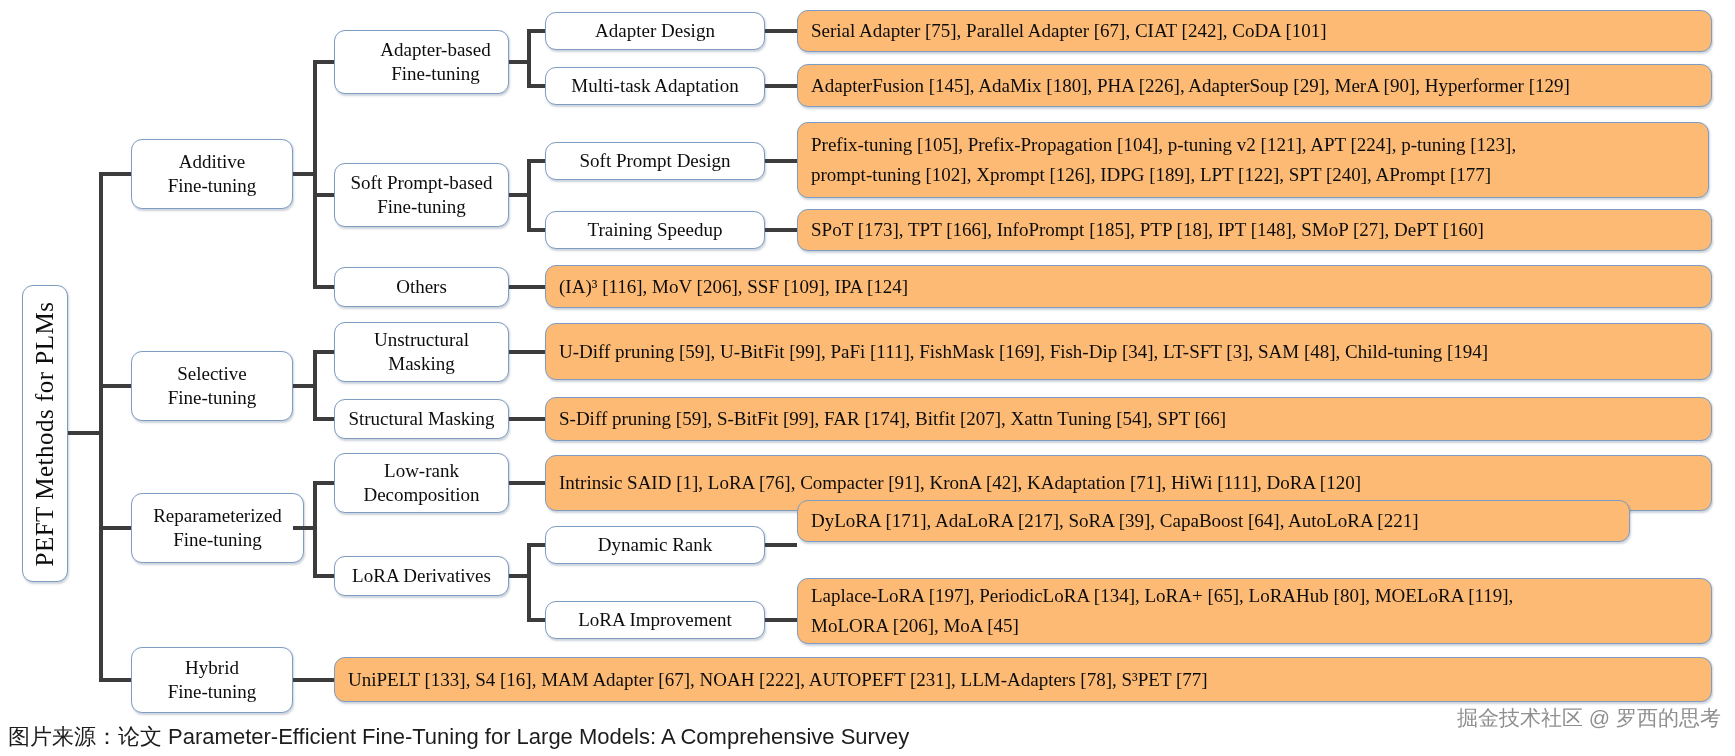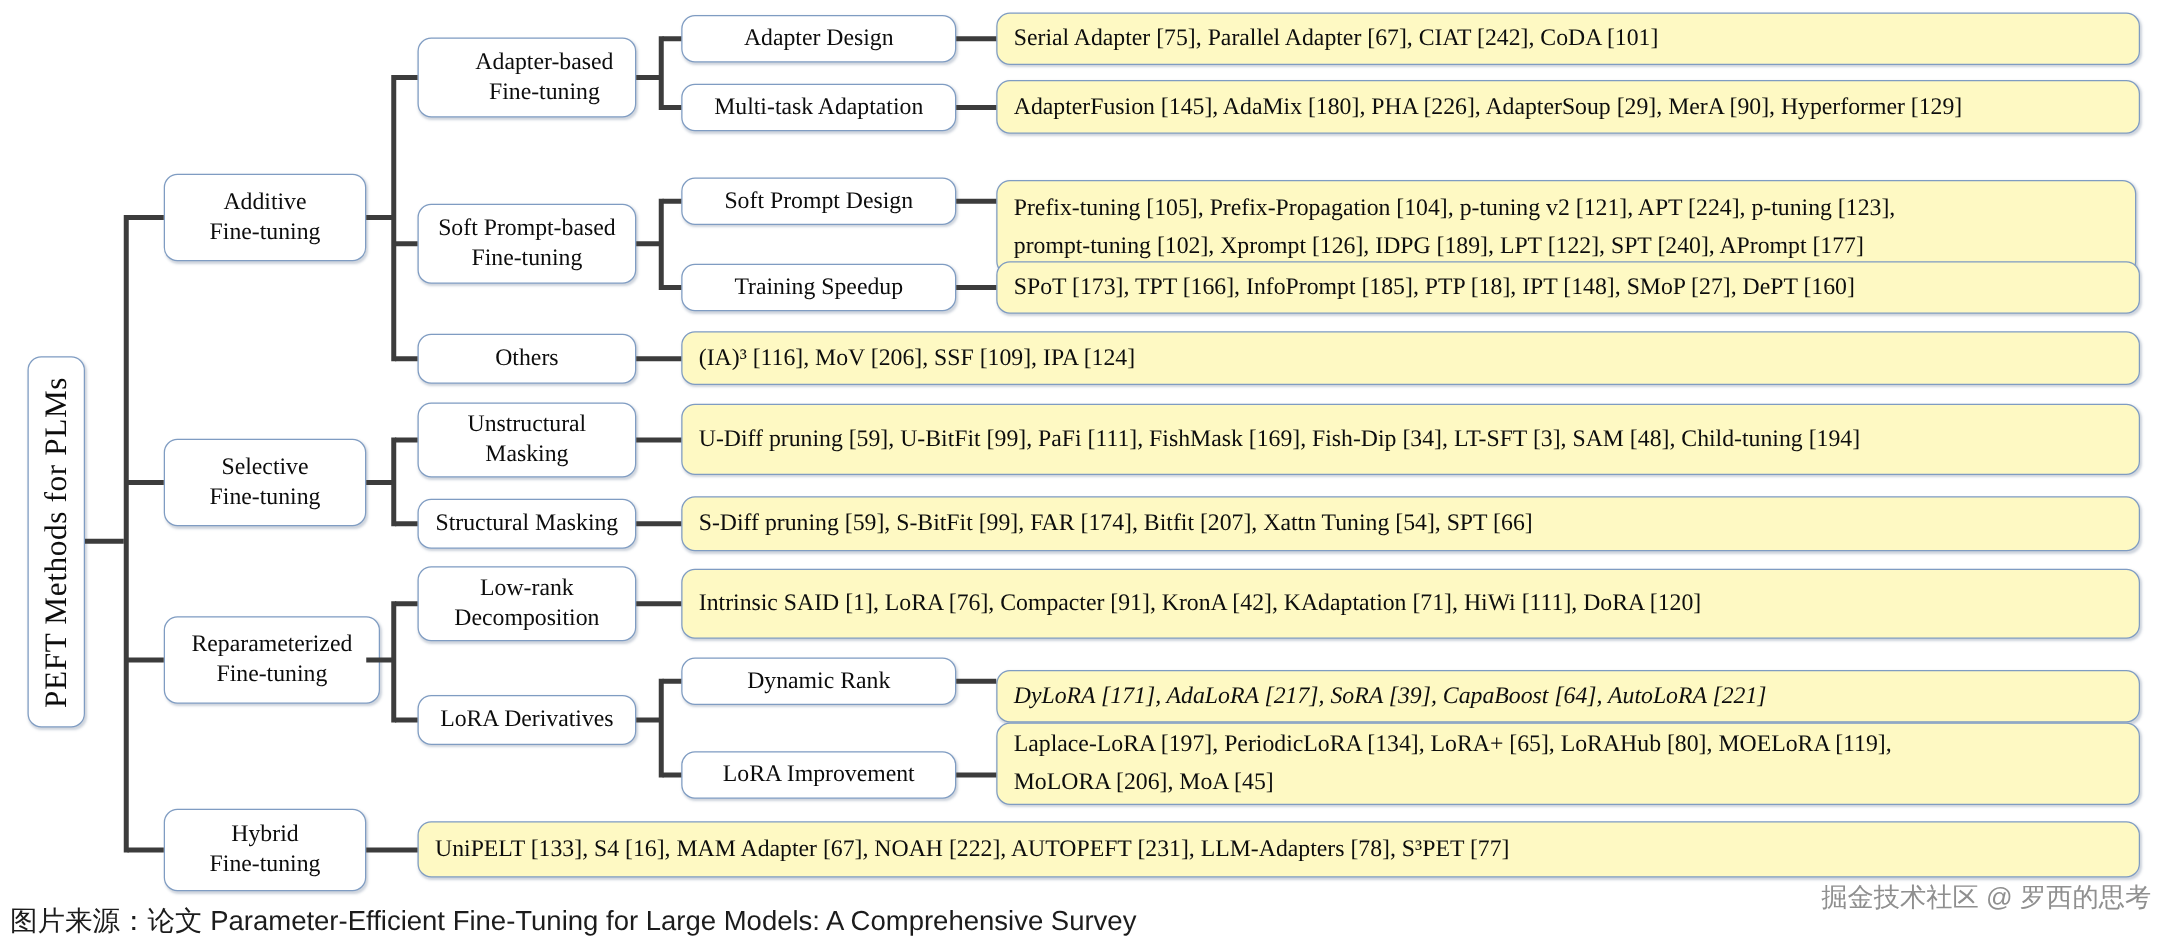--- a/index.html
+++ b/index.html
@@ -2,21 +2,21 @@
 <html><head>
 <meta charset="utf-8">
 <style>
   html,body{margin:0;padding:0;background:#ffffff;}
   #canvas{position:relative;width:1735px;height:756px;background:#ffffff;overflow:hidden;
           font-family:"Liberation Serif", serif;color:#0d0d0d;}
   .box{position:absolute;border:1.5px solid #7f9cc2;border-radius:11px;background:#ffffff;
        display:flex;align-items:center;justify-content:center;text-align:center;
        font-size:19px;line-height:1.28;white-space:pre-line;
        box-shadow:1px 1.5px 2px rgba(90,110,140,.30);box-sizing:border-box;}
-  .leaf{justify-content:flex-start;text-align:left;padding:0 13px;background:#fef9c3;line-height:30px;}
+  .leaf{justify-content:flex-start;text-align:left;padding:0 13px;background:#fdba74;line-height:30px;}
   .hl{position:absolute;height:4px;background:#3c3c3c;}
   .vl{position:absolute;width:4px;background:#3c3c3c;}
   .root-box{left:22px;top:285px;width:46px;height:297px;}
   .root-label{transform:rotate(-90deg);white-space:nowrap;font-size:25px;letter-spacing:.5px;}
   #caption{position:absolute;left:8px;top:722px;font-family:"Liberation Sans",sans-serif;
            font-size:22px;color:#1c1c1c;white-space:nowrap;}
   #watermark{position:absolute;right:14px;top:704px;font-family:"Liberation Sans",sans-serif;
              font-size:21px;color:#8f8f8f;text-shadow:0 1px 0 #ffffff,1px 1px 1px rgba(255,255,255,.9);
              white-space:nowrap;}
 </style>
@@ -52,28 +52,28 @@
 
   <div class="box" style="left:334px;top:556px;width:175px;height:40px;">LoRA Derivatives</div>
   <div class="box" style="left:545px;top:67px;width:220px;height:38px;">Multi-task Adaptation</div>
   <div class="box" style="left:545px;top:142px;width:220px;height:38px;">Soft Prompt Design</div>
   <div class="box" style="left:545px;top:211px;width:220px;height:38px;">Training Speedup</div>
   <div class="box" style="left:545px;top:526px;width:220px;height:38px;">Dynamic Rank</div>
   <div class="box" style="left:545px;top:601px;width:220px;height:38px;">LoRA Improvement</div>
 
   <div class="box leaf" style="left:797px;top:10px;width:915px;height:42px;">Serial Adapter  [75], Parallel Adapter [67], CIAT [242], CoDA [101]</div>
   <div class="box leaf" style="left:797px;top:64px;width:915px;height:43px;">AdapterFusion [145], AdaMix [180], PHA [226], AdapterSoup [29], MerA [90], Hyperformer [129]</div>
-  <div class="box leaf" style="left:797px;top:122px;width:912px;height:76px;margin-top:22px;">Prefix-tuning [105], Prefix-Propagation [104], p-tuning v2 [121], APT [224], p-tuning [123],
+  <div class="box leaf" style="left:797px;top:122px;width:912px;height:76px;">Prefix-tuning [105], Prefix-Propagation [104], p-tuning v2 [121], APT [224], p-tuning [123],
 prompt-tuning [102], Xprompt [126], IDPG [189], LPT [122], SPT [240], APrompt [177]</div>
   <div class="box leaf" style="left:797px;top:209px;width:915px;height:42px;">SPoT [173], TPT [166], InfoPrompt [185], PTP [18], IPT [148], SMoP [27], DePT [160]</div>
   <div class="box leaf" style="left:545px;top:265px;width:1167px;height:43px;">(IA)³ [116], MoV [206], SSF [109], IPA [124]</div>
   <div class="box leaf" style="left:545px;top:323px;width:1167px;height:57px;">U-Diff pruning [59], U-BitFit [99], PaFi [111], FishMask [169], Fish-Dip [34], LT-SFT [3], SAM [48], Child-tuning [194]</div>
   <div class="box leaf" style="left:545px;top:397px;width:1167px;height:44px;">S-Diff pruning [59], S-BitFit [99], FAR [174], Bitfit [207], Xattn Tuning [54], SPT [66]</div>
   <div class="box leaf" style="left:545px;top:455px;width:1167px;height:56px;">Intrinsic SAID [1], LoRA [76], Compacter [91], KronA [42], KAdaptation [71], HiWi [111], DoRA [120]</div>
-  <div class="box leaf" style="left:797px;top:536px;width:915px;height:42px;font-style:italic;">DyLoRA [171], AdaLoRA [217], SoRA [39], CapaBoost [64], AutoLoRA [221]</div>
+  <div class="box leaf" style="left:797px;top:500px;width:833px;height:42px;">DyLoRA [171], AdaLoRA [217], SoRA [39], CapaBoost [64], AutoLoRA [221]</div>
   <div class="box leaf" style="left:797px;top:578px;width:915px;height:66px;">Laplace-LoRA [197], PeriodicLoRA [134], LoRA+ [65],  LoRAHub [80], MOELoRA [119],
 MoLORA [206], MoA [45]</div>
   <div class="box leaf" style="left:334px;top:657px;width:1378px;height:45px;">UniPELT [133], S4 [16], MAM Adapter [67], NOAH [222], AUTOPEFT [231], LLM-Adapters [78], S³PET [77]</div>
 
   <div class="hl" style="left:68px;top:431px;width:31px;"></div>
   <div class="vl" style="left:99px;top:172px;height:510px;"></div>
   <div class="hl" style="left:102px;top:172px;width:29px;"></div>
   <div class="hl" style="left:102px;top:384px;width:29px;"></div>
   <div class="hl" style="left:102px;top:526px;width:29px;"></div>
   <div class="hl" style="left:102px;top:678px;width:29px;"></div>

